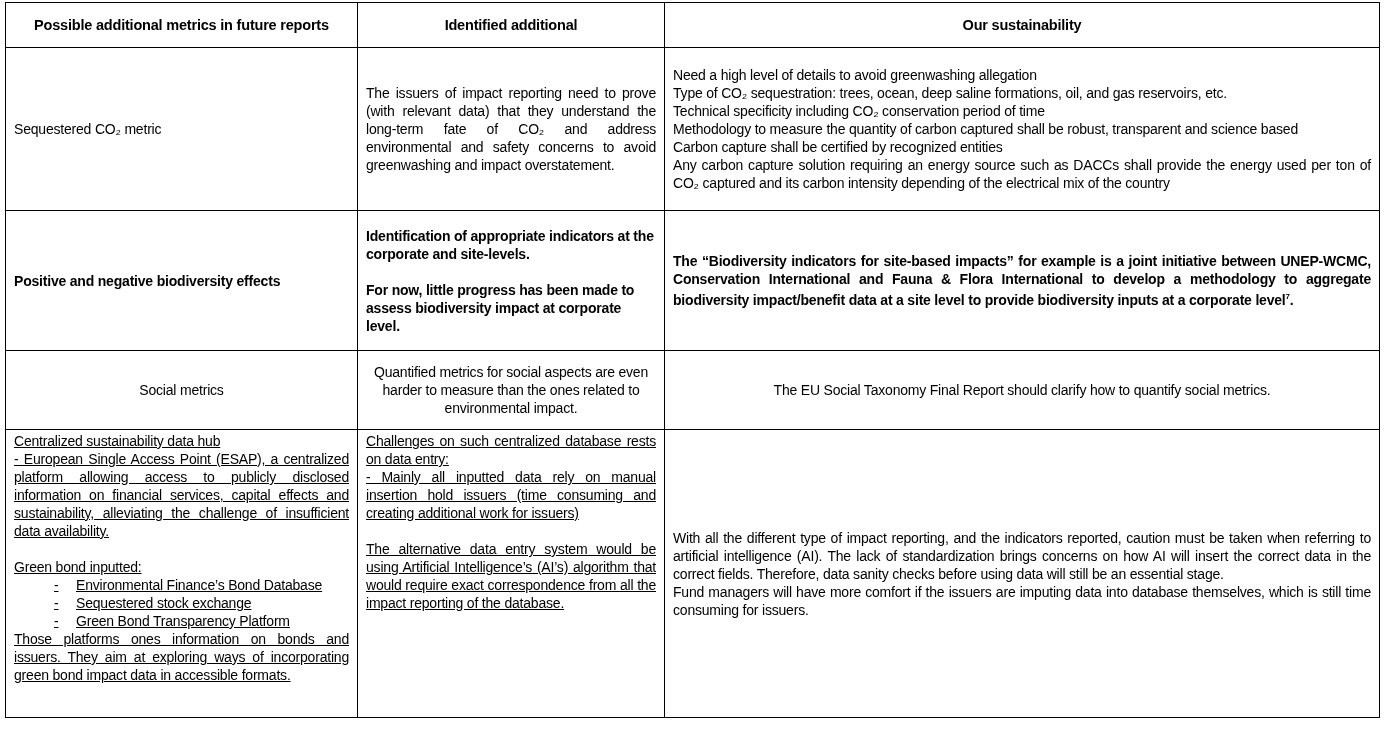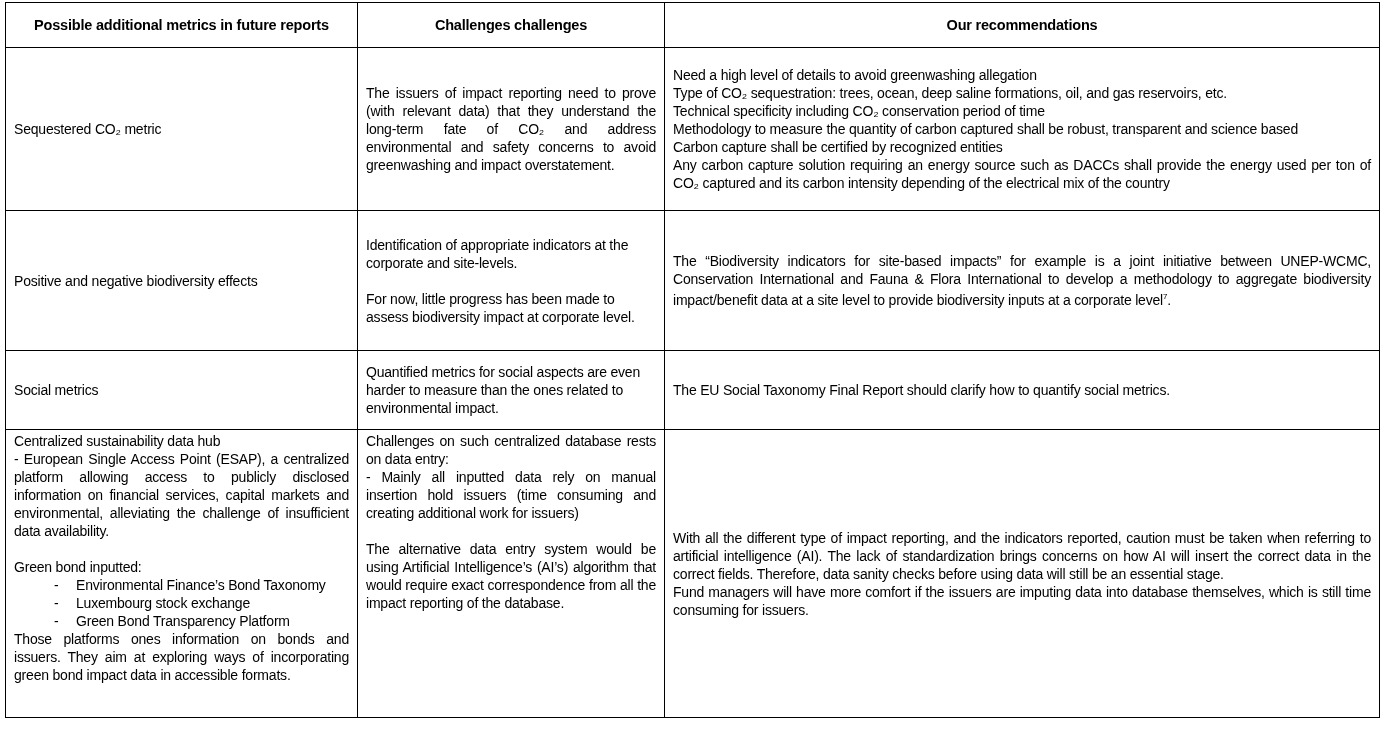--- a/index.html
+++ b/index.html
@@ -5,46 +5,46 @@
   html, body { margin: 0; padding: 0; background: #ffffff; }
   body { width: 1384px; height: 729px; overflow: hidden; position: relative;
          font-family: "Liberation Sans", sans-serif; color: #000; }
   table { position: absolute; left: 5px; top: 2px; width: 1374px;
           border-collapse: collapse; table-layout: fixed; }
   td, th { border: 1.5px solid #000; font-size: 14px; line-height: 18px;
            vertical-align: middle; padding: 0 8px; letter-spacing: -0.2px; }
   th { font-weight: bold; text-align: center; height: 44px; font-size: 14.5px; }
   col.c1 { width: 352px; } col.c2 { width: 307px; } col.c3 { width: 715px; }
   tr.r1 td { height: 162px; margin-top: 38px; }
-  tr.r2 td { height: 139px; }
-  tr.r3 td { height: 78px; }
+  tr.r2 td { height: 139px; font-weight: bold; }
+  tr.r3 td { height: 78px; text-align: center; }
   tr.r4 td { height: 285px; }
   .just { text-align: justify; }
   .line { display: block; }
   .gap { display: block; height: 18px; }
   .bullet { display: flex; text-align: justify; }
   .bullet .dash { width: 62px; padding-left: 40px; box-sizing: border-box; flex: none; }
   .bullet .txt { flex: 1; text-align-last: auto; }
-  .top { vertical-align: top; padding-top: 2px; }
+  .top { vertical-align: top; padding-top: 2px; text-decoration: underline; }
   .u { text-decoration-color: #2f5bd6; text-decoration-style: double; }
 </style>
 </head>
 <body>
 
 <table>
   <colgroup>
       <col class="c1">
       <col class="c2">
       <col class="c3">
     </colgroup>
   <thead>
     <tr>
       <th>Possible additional metrics in future reports</th>
-      <th>Challenges challenges</th>
-      <th>Our recommendations</th>
+      <th>Identified additional</th>
+      <th>Our sustainability</th>
     </tr>
   </thead>
   <tbody>
 
     <tr class="r1">
       <td>Sequestered CO₂ metric</td>
       <td class="just">The issuers of impact reporting need to prove (with relevant data) that they understand the long-term fate of CO₂ and address environmental and safety concerns to avoid greenwashing and impact overstatement.</td>
       <td>
         <span class="line">Need a high level of details to avoid greenwashing allegation</span>
         <span class="line">Type of CO₂ sequestration: trees, ocean, deep saline formations, oil, and gas reservoirs, etc.</span>
@@ -67,30 +67,30 @@
 
     <tr class="r3">
       <td>Social metrics</td>
       <td>Quantified metrics for social aspects are even harder to measure than the ones related to environmental impact.</td>
       <td>The EU Social Taxonomy Final Report should clarify how to quantify social metrics.</td>
     </tr>
 
     <tr class="r4">
       <td class="top">
         <span class="line">Centralized sustainability data hub</span>
-        <span class="line just">- European Single Access Point (ESAP), a centralized platform allowing access to publicly disclosed information on financial services, capital markets and environmental, alleviating the challenge of insufficient data availability.</span>
+        <span class="line just">- European Single Access Point (ESAP), a centralized platform allowing access to publicly disclosed information on financial services, capital effects and sustainability, alleviating the challenge of insufficient data availability.</span>
         <span class="gap"></span>
         <span class="line">Green bond inputted:</span>
         <span class="bullet">
             <span class="dash">-</span>
-            <span class="txt">Environmental Finance’s Bond Taxonomy</span>
+            <span class="txt">Environmental Finance’s Bond Database</span>
           </span>
         <span class="bullet">
             <span class="dash">-</span>
-            <span class="txt">Luxembourg stock exchange</span>
+            <span class="txt">Sequestered stock exchange</span>
           </span>
         <span class="bullet">
             <span class="dash">-</span>
             <span class="txt">Green Bond Transparency Platform</span>
           </span>
         <span class="line just">Those platforms ones information on bonds and issuers. They aim at exploring ways of incorporating green bond impact data in accessible formats.</span>
       </td>
       <td class="top just">
         <span class="line">Challenges on such centralized database rests on data entry:</span>
         <span class="line just">- Mainly all inputted data rely on manual insertion hold issuers (time consuming and creating additional work for issuers)</span>

